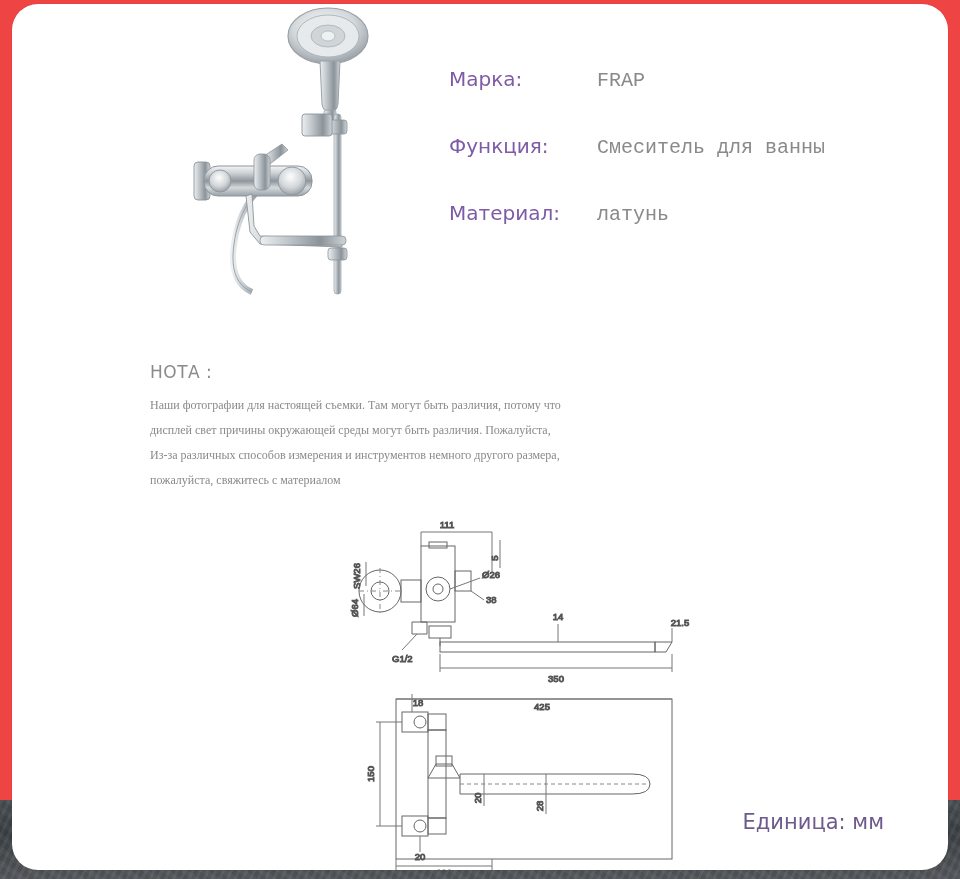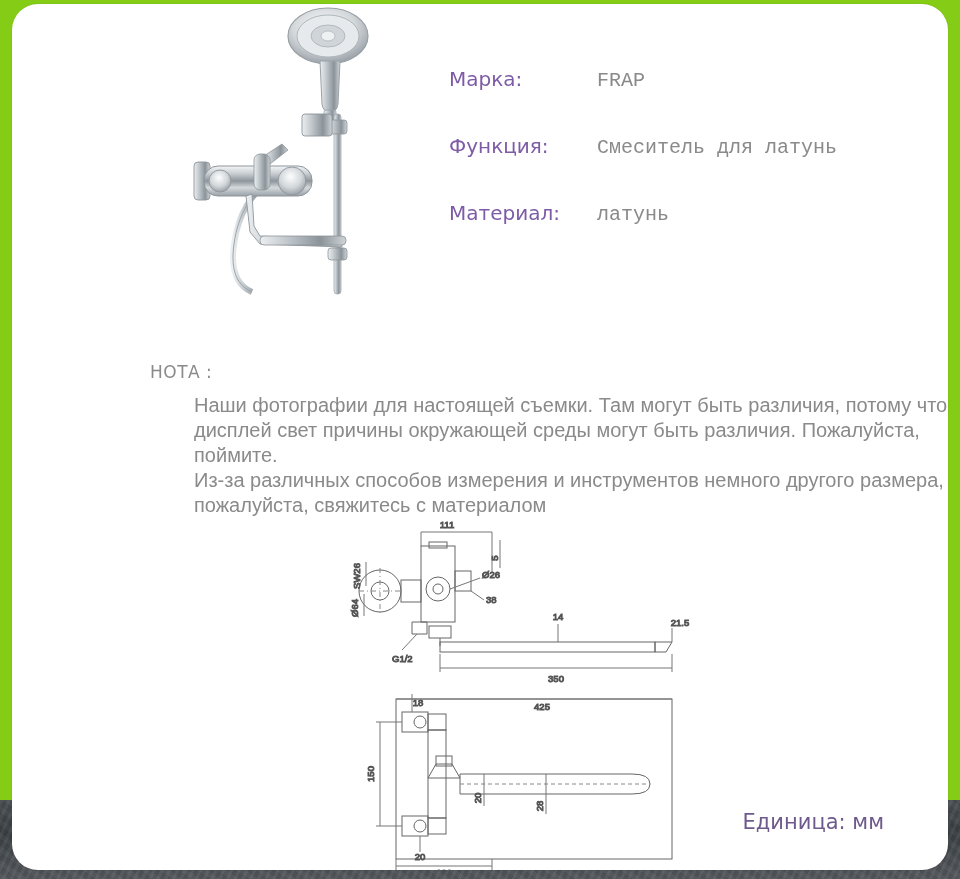--- a/index.html
+++ b/index.html
@@ -6,21 +6,21 @@
   html, body {
     margin: 0; padding: 0;
     width: 960px; height: 879px;
     background: #ffffff;
     font-family: "Liberation Sans", sans-serif;
   }
   .page {
     position: relative;
     width: 960px; height: 879px;
     overflow: hidden;
-    background: #84cc16;
+    background: #ef4444;
   }
   
   .stone-band {
     position: absolute;
     left: 0; top: 800px;
     width: 960px; height: 79px;
     background: linear-gradient(180deg,#4a4f53 0%, #3b4044 40%, #55595d 100%);
   }
   .stone-band::after {
     content: "";
@@ -83,25 +83,24 @@
   }
   .note-title {
     color: #8a8a8a;
     font-size: 17px;
     font-family: "DejaVu Sans", sans-serif;
     margin-bottom: 11px;
     letter-spacing: .5px;
   }
   .note-line {
     color: #8a8a8a;
-    font-size: 20px;
-    font-family: Liberation Sans, sans-serif;
+    font-size: 12px;
+    font-family: Liberation Serif, serif;
     line-height: 25px;
     white-space: nowrap;
-    margin-left: 44px;
   }
 
   
   .drawing {
     position: absolute;
     left: 320px; top: 512px;
     width: 400px; height: 360px; text-align: center;
   }
 
   
@@ -192,33 +191,32 @@
       </svg>
     </div>
 
     <div class="specs">
       <div class="spec-row">
         <div class="spec-key">Марка:</div>
         <div class="spec-val">FRAP</div>
       </div>
       <div class="spec-row">
         <div class="spec-key">Функция:</div>
-        <div class="spec-val">Смеситель для латунь</div>
+        <div class="spec-val">Смеситель для ванны</div>
       </div>
       <div class="spec-row">
         <div class="spec-key">Материал:</div>
         <div class="spec-val">латунь</div>
       </div>
     </div>
 
     <div class="note">
       <div class="note-title">НОТА :</div>
       <div class="note-line">Наши фотографии для настоящей съемки. Там могут быть различия, потому что</div>
       <div class="note-line">дисплей свет причины окружающей среды могут быть различия. Пожалуйста,</div>
-      <div class="note-line">поймите.</div>
       <div class="note-line">Из-за различных способов измерения и инструментов немного другого размера,</div>
       <div class="note-line">пожалуйста, свяжитесь с материалом</div>
     </div>
 
     <div class="drawing">
       <svg width="400" height="360" viewBox="0 0 400 360">
         <g stroke="#555" fill="none" stroke-width="1">
 
           <circle cx="48" cy="75" r="21" stroke="#666"></circle>
           <circle cx="48" cy="75" r="9" stroke="#666"></circle>

